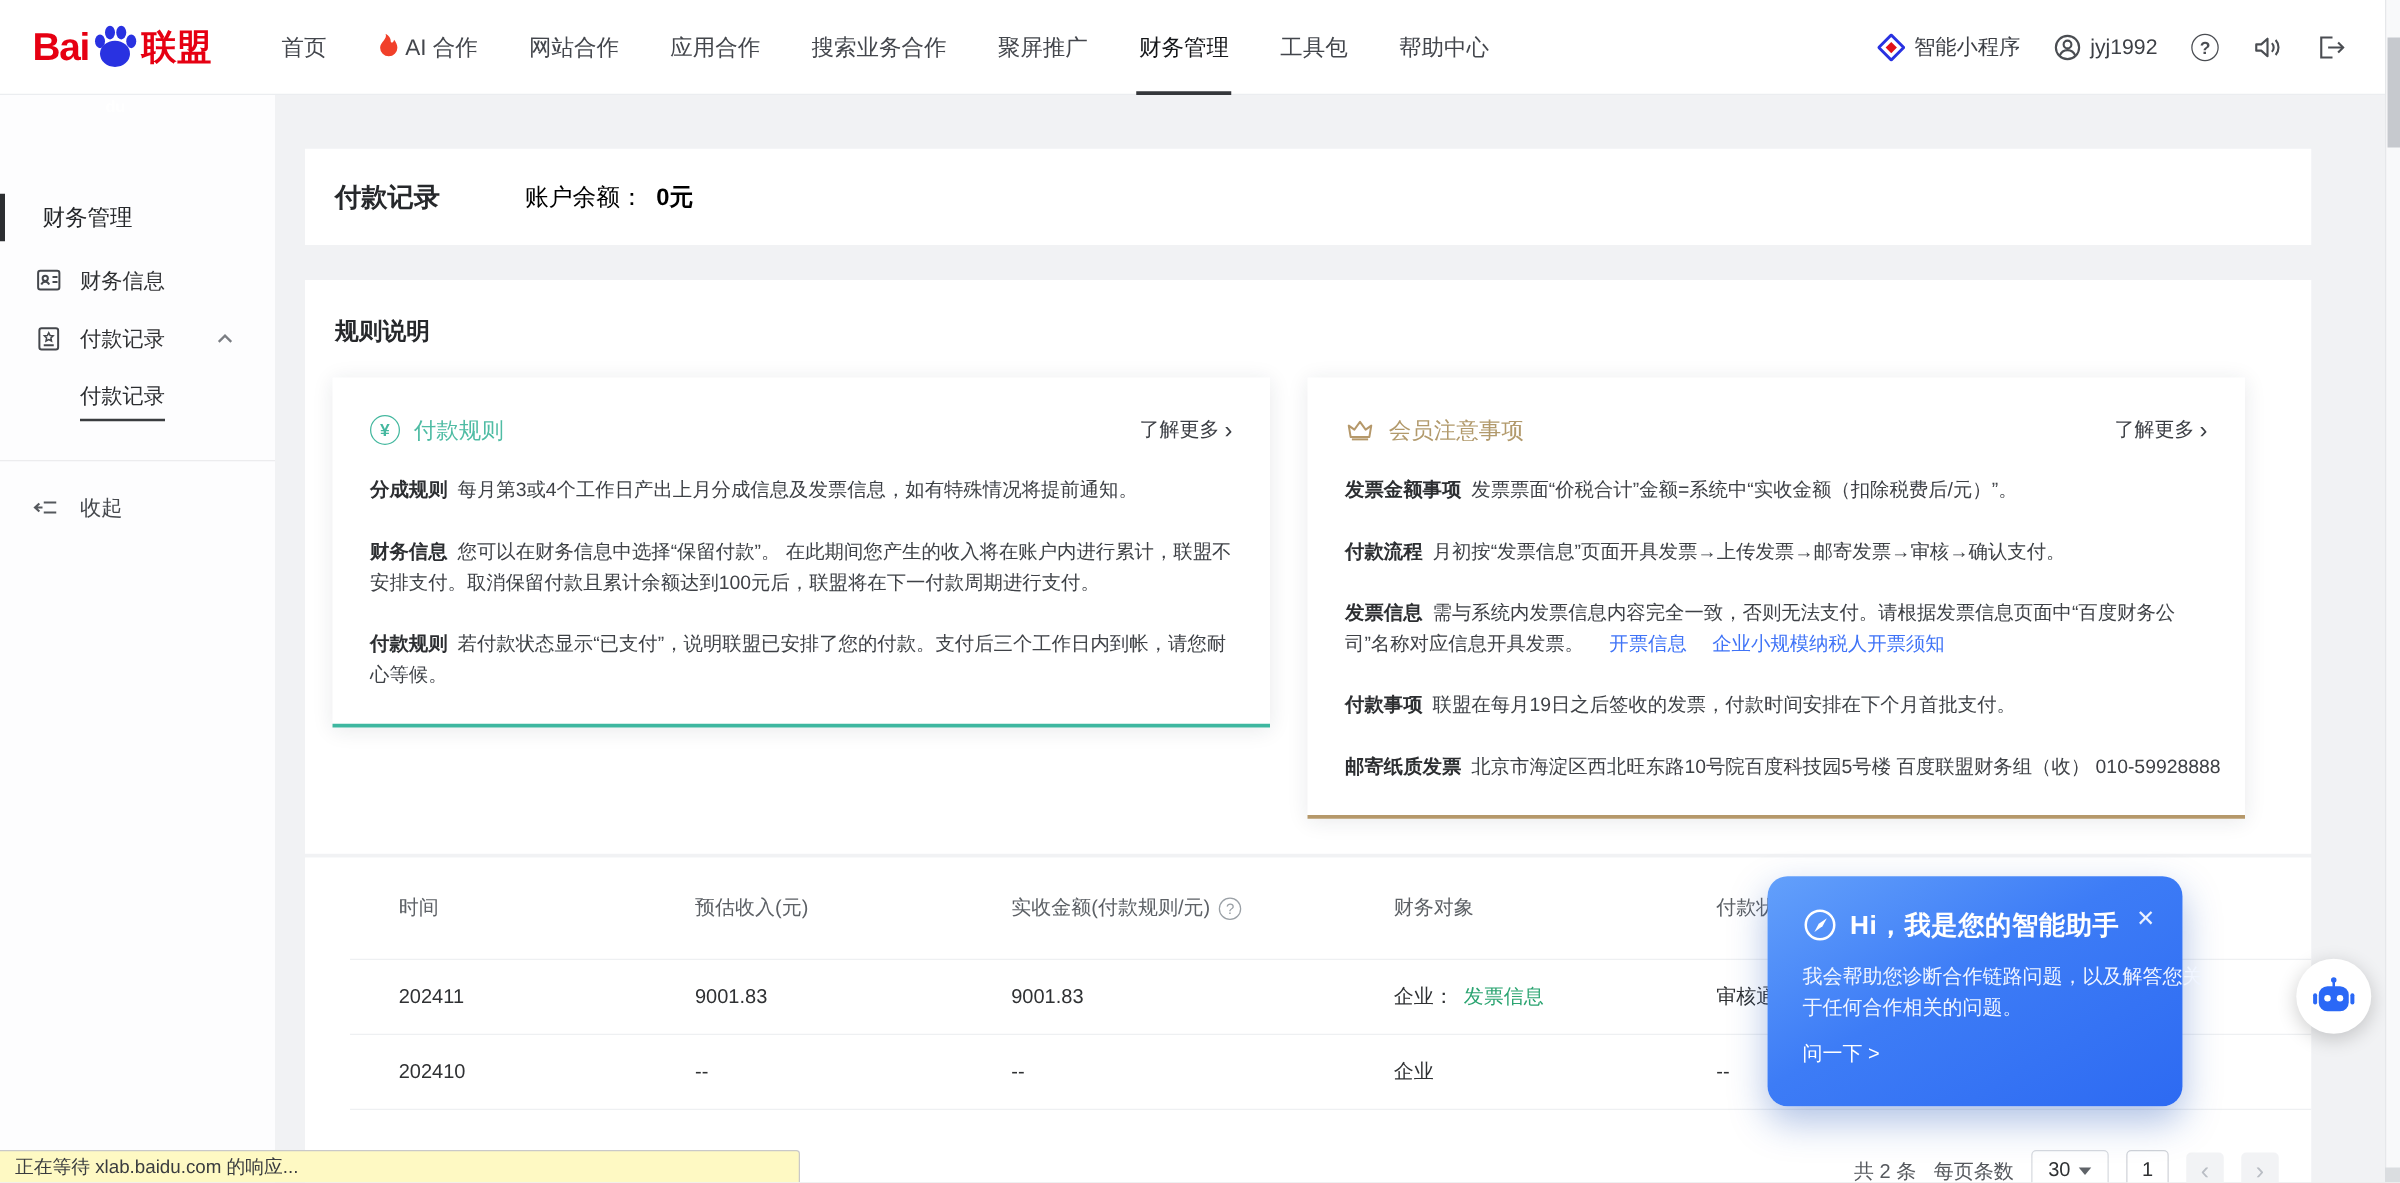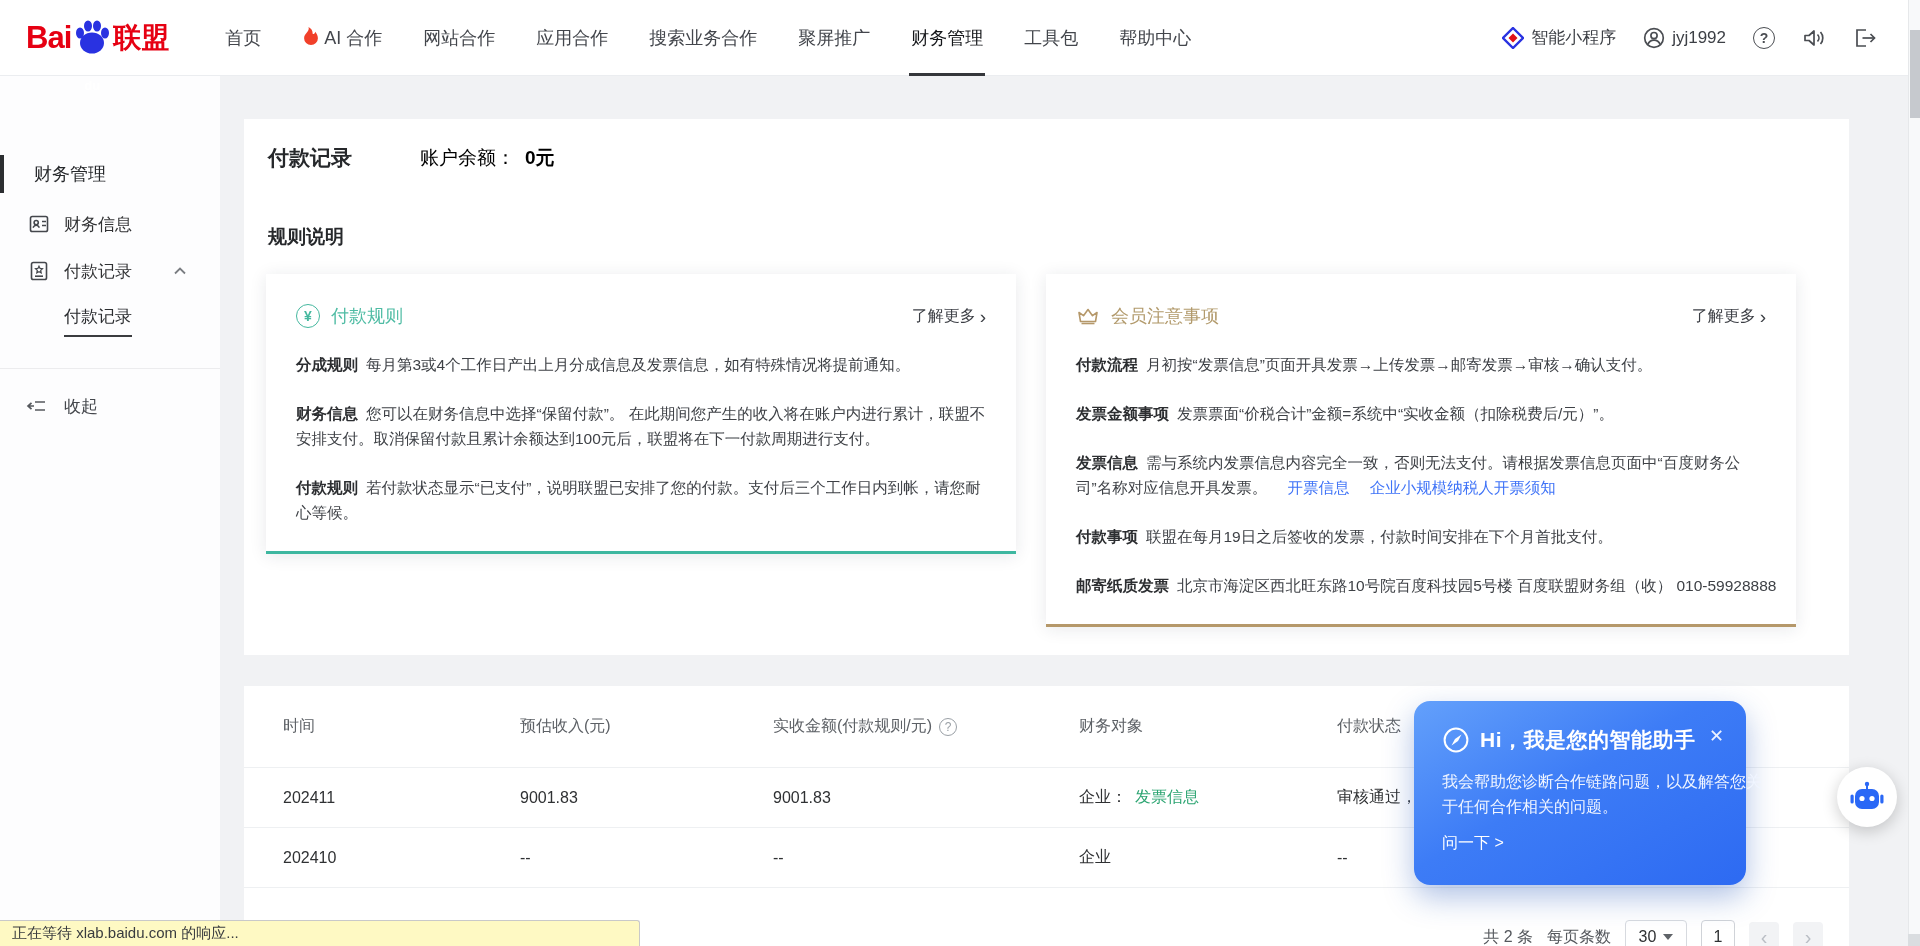--- a/index.html
+++ b/index.html
@@ -47,21 +47,21 @@
   .side-sub { top:231px; font-size:17px; color:#2b2d30; padding-left:64px; }
   .side-sub .ul { border-bottom:2px solid #3a3c3f; padding-bottom:7px; }
   .side-divider { position:absolute; top:292px; left:0; width:220px; border-top:1px solid #ececee; }
   .side-collapse { top:316px; font-size:17px; color:#45484d; }
   .side-collapse .sicon { width:22px; height:22px; margin:0 16px 0 26px; }
   
   .card { position:absolute; left:244px; width:1605px; background:#fff; }
   .card-header { top:119px; height:77px; display:flex; align-items:center; padding:0 24px; }
   .page-title { font-size:21px; font-weight:bold; color:#26282b; }
   .balance { margin-left:68px; font-size:19px; color:#000000; }
-  .card-rules { top:196px; height:459px; padding:28px 32px 0 22px; }
+  .card-rules { top:224px; height:459px; padding:28px 32px 0 22px; }
   .rules-heading { font-size:19px; color:#26282b; margin:0 0 24px 2px; }
   .rule-wrap { display:flex; gap:30px; align-items:flex-start; }
   .rule-card {
     width:750px; background:#fff; padding:30px 30px 26px;
     box-shadow:0 2px 16px rgba(30,40,60,.10);
   }
   .rule-card.teal { border-bottom:3px solid #3eb7a0; }
   .rule-card.gold { border-bottom:3px solid #b5986a; }
   .rc-head { display:flex; align-items:center; }
   .rc-title { margin-left:11px; font-size:18px; }
@@ -73,21 +73,21 @@
     color:#45b89f; font-size:14px; font-weight:bold;
   }
   .more { margin-left:auto; display:flex; align-items:center; gap:4px; font-size:16px; color:#3c3f45; cursor:pointer; }
   .more .chev { font-size:19px; line-height:1; color:#3c3f45; }
   .rule-card p { margin:24px 0 0; font-size:15.5px; line-height:25px; color:#3e4146; }
   .rule-card p .lbl { font-weight:bold; color:#2c2e31; margin-right:8px; }
   .rule-card p.nowrap { white-space:nowrap; }
   .rlink { color:#3f73f7; text-decoration:none; margin-left:16px; cursor:pointer; }
   
   .card-table { top:686px; height:260px; }
-  .trow { display:grid; grid-template-columns:237px 253px 306px 258px 1fr; align-items:center; padding:0 55px 0 39px; }
+  .trow { display:grid; grid-template-columns:237px 253px 306px 258px 1fr; align-items:center; padding:0 55px 0 39px;margin-left:36px; }
   .thead { height:82px; font-size:16px; color:#5d6166; border-bottom:1px solid #eef0f2; }
   .th { display:flex; align-items:center; gap:7px; }
   .q-icon {
     width:18px; height:18px; border:1.4px solid #9aa0a6; border-radius:50%; color:#9aa0a6;
     display:inline-flex; align-items:center; justify-content:center; font-size:12px; cursor:pointer;
   }
   .tbody-row { height:60px; font-size:16px; color:#2f3133; border-bottom:1px solid #eef0f2; }
   .tbody-row:last-of-type { height:61px; }
   .glink { color:#2ba471; text-decoration:none; margin-left:8px; cursor:pointer; }
   .glink:empty { display:none; }
@@ -299,22 +299,22 @@
               <path d="M4.5 17.5 3 8.5l4.5 3.2L12 5.5l4.5 6.2L21 8.5l-1.5 9z" stroke-linejoin="round"></path>
               <path d="M5.5 19.5h13"></path>
             </svg>
           </span>
           <span class="rc-title">会员注意事项</span>
           <span class="more">
             <span>了解更多</span>
             <span class="chev">›</span>
           </span>
         </div>
+        <p><span class="lbl">发票金额事项</span><span>发票票面“价税合计”金额=系统中“实收金额（扣除税费后/元）”。</span></p>
         <p><span class="lbl">付款流程</span><span>月初按“发票信息”页面开具发票→上传发票→邮寄发票→审核→确认支付。</span></p>
-        <p><span class="lbl">发票金额事项</span><span>发票票面“价税合计”金额=系统中“实收金额（扣除税费后/元）”。</span></p>
         <p>
           <span class="lbl">发票信息</span><span>需与系统内发票信息内容完全一致，否则无法支付。请根据发票信息页面中“百度财务公司”名称对应信息开具发票。</span>
           <a class="rlink">开票信息</a>
           <a class="rlink">企业小规模纳税人开票须知</a>
         </p>
         <p><span class="lbl">付款事项</span><span>联盟在每月19日之后签收的发票，付款时间安排在下个月首批支付。</span></p>
         <p class="nowrap"><span class="lbl">邮寄纸质发票</span><span>北京市海淀区西北旺东路10号院百度科技园5号楼 百度联盟财务组（收） 010-59928888</span></p>
       </div>
     </div>
   </section>

